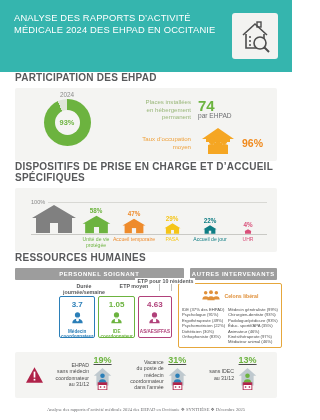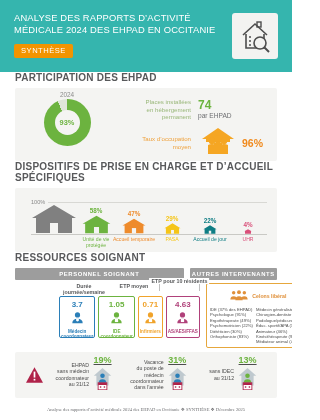--- a/index.html
+++ b/index.html
@@ -72,21 +72,21 @@
     display:flex;align-items:center;justify-content:center;
     font-size:7.4px;color:#6cb33f;font-weight:bold;z-index:2;
   }
   .part-right{flex:1;display:flex;flex-direction:column;justify-content:center;padding-right:6px;}
   .prow{display:flex;align-items:center;height:33px;}
   .prow-lbl{
     width:72px;text-align:right;font-size:6.1px;line-height:7.6px;padding-right:7px;
   }
   .prow-lbl.g{color:#9ab87a;}
   .prow-lbl.o{color:#efa13c;}
-  .prow-num{font-size:12px;font-weight:bold;color:#6cb33f;line-height:11px;}
+  .prow-num{font-size:15px;font-weight:bold;color:#6cb33f;line-height:11px;}
   .prow-sub{font-size:6.6px;color:#6d6e71;margin-top:1px;}
   .pct-orange{font-size:10.5px;font-weight:bold;color:#f08a1d;margin-left:4px;}
 
   
   .disp{position:relative;height:64px;padding:7px 10px 0 10px;box-sizing:border-box;}
   .axis100{
     position:absolute;left:16px;top:11px;font-size:5.6px;color:#8a8a8a;
   }
   .axis-line{position:absolute;left:33px;right:10px;top:14px;height:1px;background:#d8d8d4;}
   .base-line{position:absolute;left:16px;right:10px;bottom:17px;height:1px;background:#c9c9c5;}
@@ -160,21 +160,20 @@
 </head>
 <body>
 
 <div class="page">
 
   <div class="header">
     <div class="header-title">
       <div>ANALYSE DES RAPPORTS D’ACTIVITÉ</div>
       <div>MÉDICALE 2024 DES EHPAD EN OCCITANIE</div>
     </div>
-    <span class="badge">SYNTHÈSE</span>
     <div class="header-icon">
       <svg width="36" height="36" viewBox="0 0 36 36">
         <path d="M6 17 L18 6 L30 17" fill="none" stroke="#4d4d4d" stroke-width="1.6"></path>
         <path d="M9 16 L9 30 L27 30 L27 16" fill="none" stroke="#4d4d4d" stroke-width="1.6"></path>
         <rect x="20" y="4" width="4" height="5" fill="none" stroke="#4d4d4d" stroke-width="1.4"></rect>
         <circle cx="13" cy="19" r="1" fill="#4d4d4d"></circle>
         <circle cx="13" cy="23" r="1" fill="#4d4d4d"></circle>
         <circle cx="13" cy="27" r="1" fill="#4d4d4d"></circle>
         <circle cx="23" cy="25" r="6" fill="#f3f3f1" stroke="#4d4d4d" stroke-width="1.6"></circle>
         <line x1="27.5" y1="29.5" x2="32" y2="34" stroke="#4d4d4d" stroke-width="2"></line>
@@ -279,21 +278,21 @@
         <span class="v" style="color:#d94f7a">4%</span>
         <svg class="house" width="8" height="5" viewBox="0 0 46 30">
           <path d="M1 14 L23 1 L45 14 L41 14 L41 29 L5 29 L5 14 Z" fill="#d94f7a"></path>
         </svg>
         <span class="lbl" style="color:#d94f7a">UHR</span>
       </div>
 
     </div>
   </div>
 
-  <div class="sec-title">RESSOURCES SOIGNANT</div>
+  <div class="sec-title">RESSOURCES HUMAINES</div>
   <div class="rh-head">
     <div class="a">PERSONNEL SOIGNANT</div>
     <div class="b">AUTRES INTERVENANTS</div>
   </div>
 
   <div class="rh-body">
     <div class="rh-left">
       <div class="rh-colheads">
         <div class="c1">Durée journée/semaine</div>
         <div class="c2">ETP moyen</div>
@@ -322,31 +321,20 @@
           <span class="ic">
             <svg width="13" height="13" viewBox="0 0 20 20">
               <circle cx="10" cy="6" r="4" fill="#6cb33f"></circle>
               <path d="M2 19 q0 -7 8 -7 q8 0 8 7 z" fill="#6cb33f"></path>
               <rect x="7.5" y="12" width="5" height="5" fill="#ffffff"></rect>
             </svg>
           </span>
           <span class="nm" style="color:#6cb33f">IDE coordonnateur</span>
         </div>
 
-        <div class="card" style="border-color:#f0a32b">
-          <span class="v" style="color:#f0a32b">0.71</span>
-          <span class="ic">
-            <svg width="13" height="13" viewBox="0 0 20 20">
-              <circle cx="10" cy="6" r="4" fill="#f0a32b"></circle>
-              <path d="M2 19 q0 -7 8 -7 q8 0 8 7 z" fill="#f0a32b"></path>
-              <rect x="7.5" y="12" width="5" height="5" fill="#ffffff"></rect>
-            </svg>
-          </span>
-          <span class="nm" style="color:#f0a32b">Infirmiers</span>
-        </div>
 
         <div class="card" style="border-color:#b0417a">
           <span class="v" style="color:#b0417a">4.63</span>
           <span class="ic">
             <svg width="13" height="13" viewBox="0 0 20 20">
               <circle cx="10" cy="6" r="4" fill="#b0417a"></circle>
               <path d="M2 19 q0 -7 8 -7 q8 0 8 7 z" fill="#b0417a"></path>
               <rect x="7.5" y="12" width="5" height="5" fill="#ffffff"></rect>
             </svg>
           </span>

